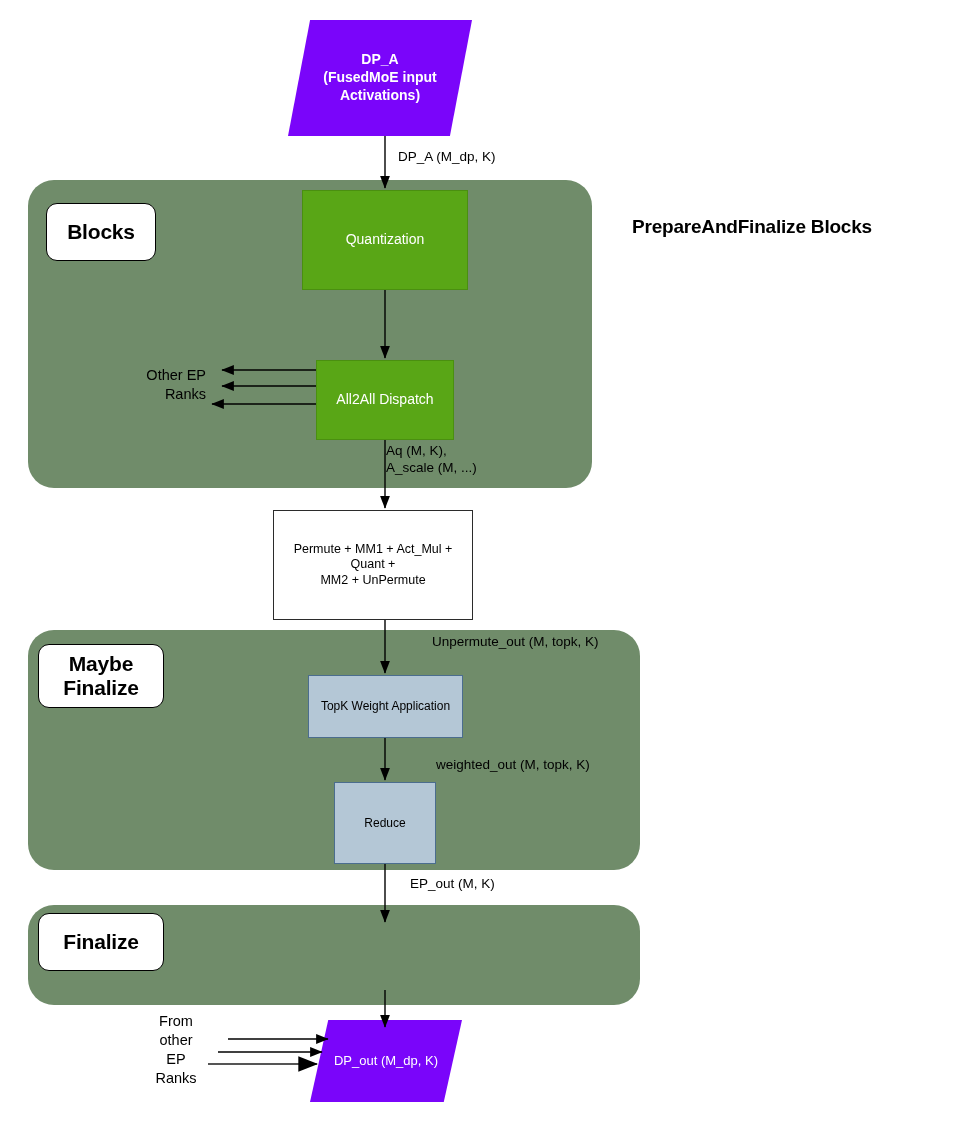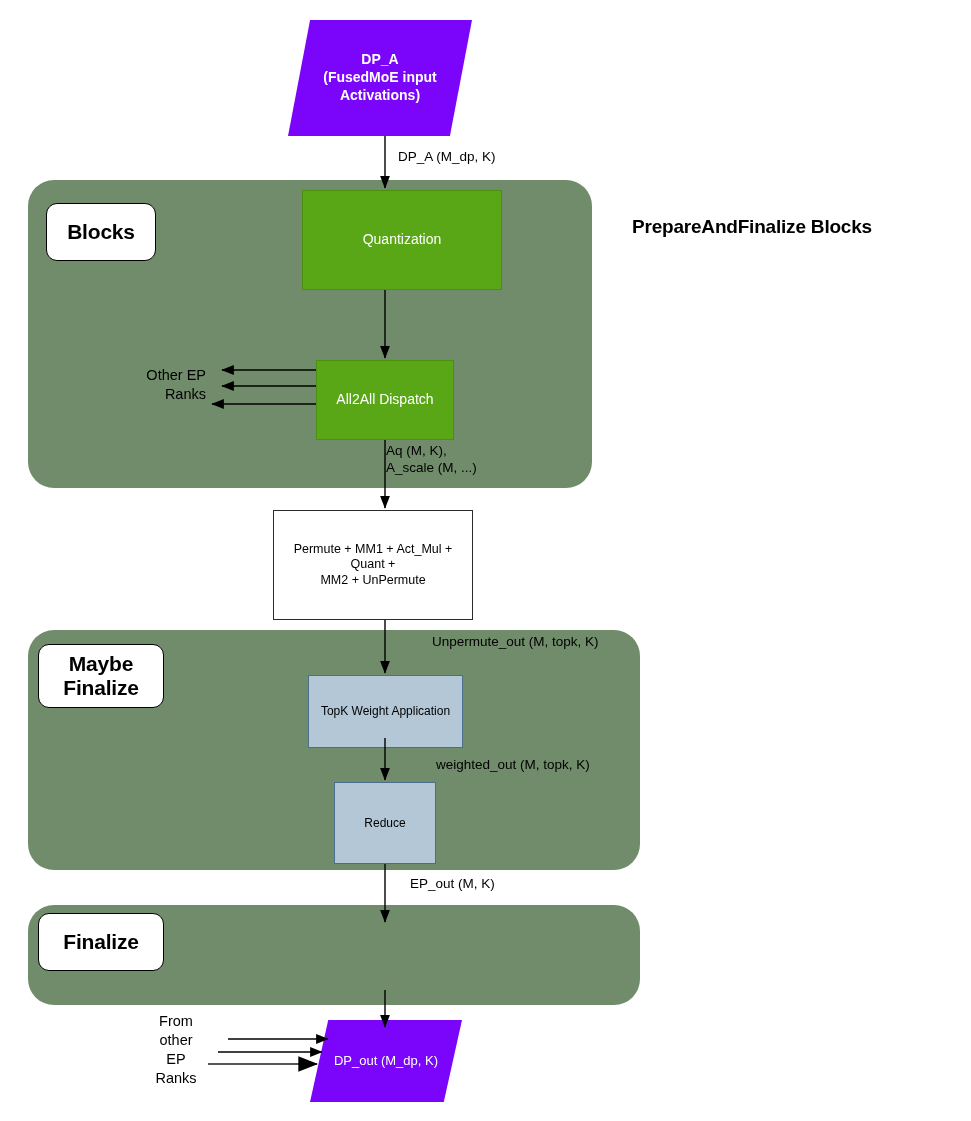--- a/index.html
+++ b/index.html
@@ -190,34 +190,34 @@
 
   <div class="diagram-title" style="left:632px; top:216px;">PrepareAndFinalize Blocks</div>
 
   <div class="para" style="left:288px; top:20px; width:184px; height:116px;">
     <div class="para-shape" style="clip-path: polygon(12% 0%, 100% 0%, 88% 100%, 0% 100%);"></div>
     <div class="para-text" style="white-space:pre-line; font-size:14px; font-weight:bold;">DP_A
 (FusedMoE input
 Activations)</div>
   </div>
 
-  <div class="node node-green" style="left:302px; top:190px; width:200px; height:100px;">
+  <div class="node node-green" style="left:302px; top:190px; width:166px; height:100px;">
     <span>Quantization</span>
   </div>
 
   <div class="node node-green" style="left:316px; top:360px; width:138px; height:80px;">
     <span>All2All Dispatch</span>
   </div>
 
   <div class="node node-white" style="left:273px; top:510px; width:200px; height:110px;">
     <span style="white-space:pre-line;">Permute + MM1 + Act_Mul + Quant +
 MM2 + UnPermute</span>
   </div>
 
-  <div class="node node-blue" style="left:308px; top:675px; width:155px; height:73px;">
+  <div class="node node-blue" style="left:308px; top:675px; width:155px; height:63px;">
     <span>TopK Weight Application</span>
   </div>
 
   <div class="node node-blue" style="left:334px; top:782px; width:102px; height:82px;">
     <span>Reduce</span>
   </div>
 
 
   <div class="para" style="left:310px; top:1020px; width:152px; height:82px;">
     <div class="para-shape" style="clip-path: polygon(12% 0%, 100% 0%, 88% 100%, 0% 100%);"></div>

